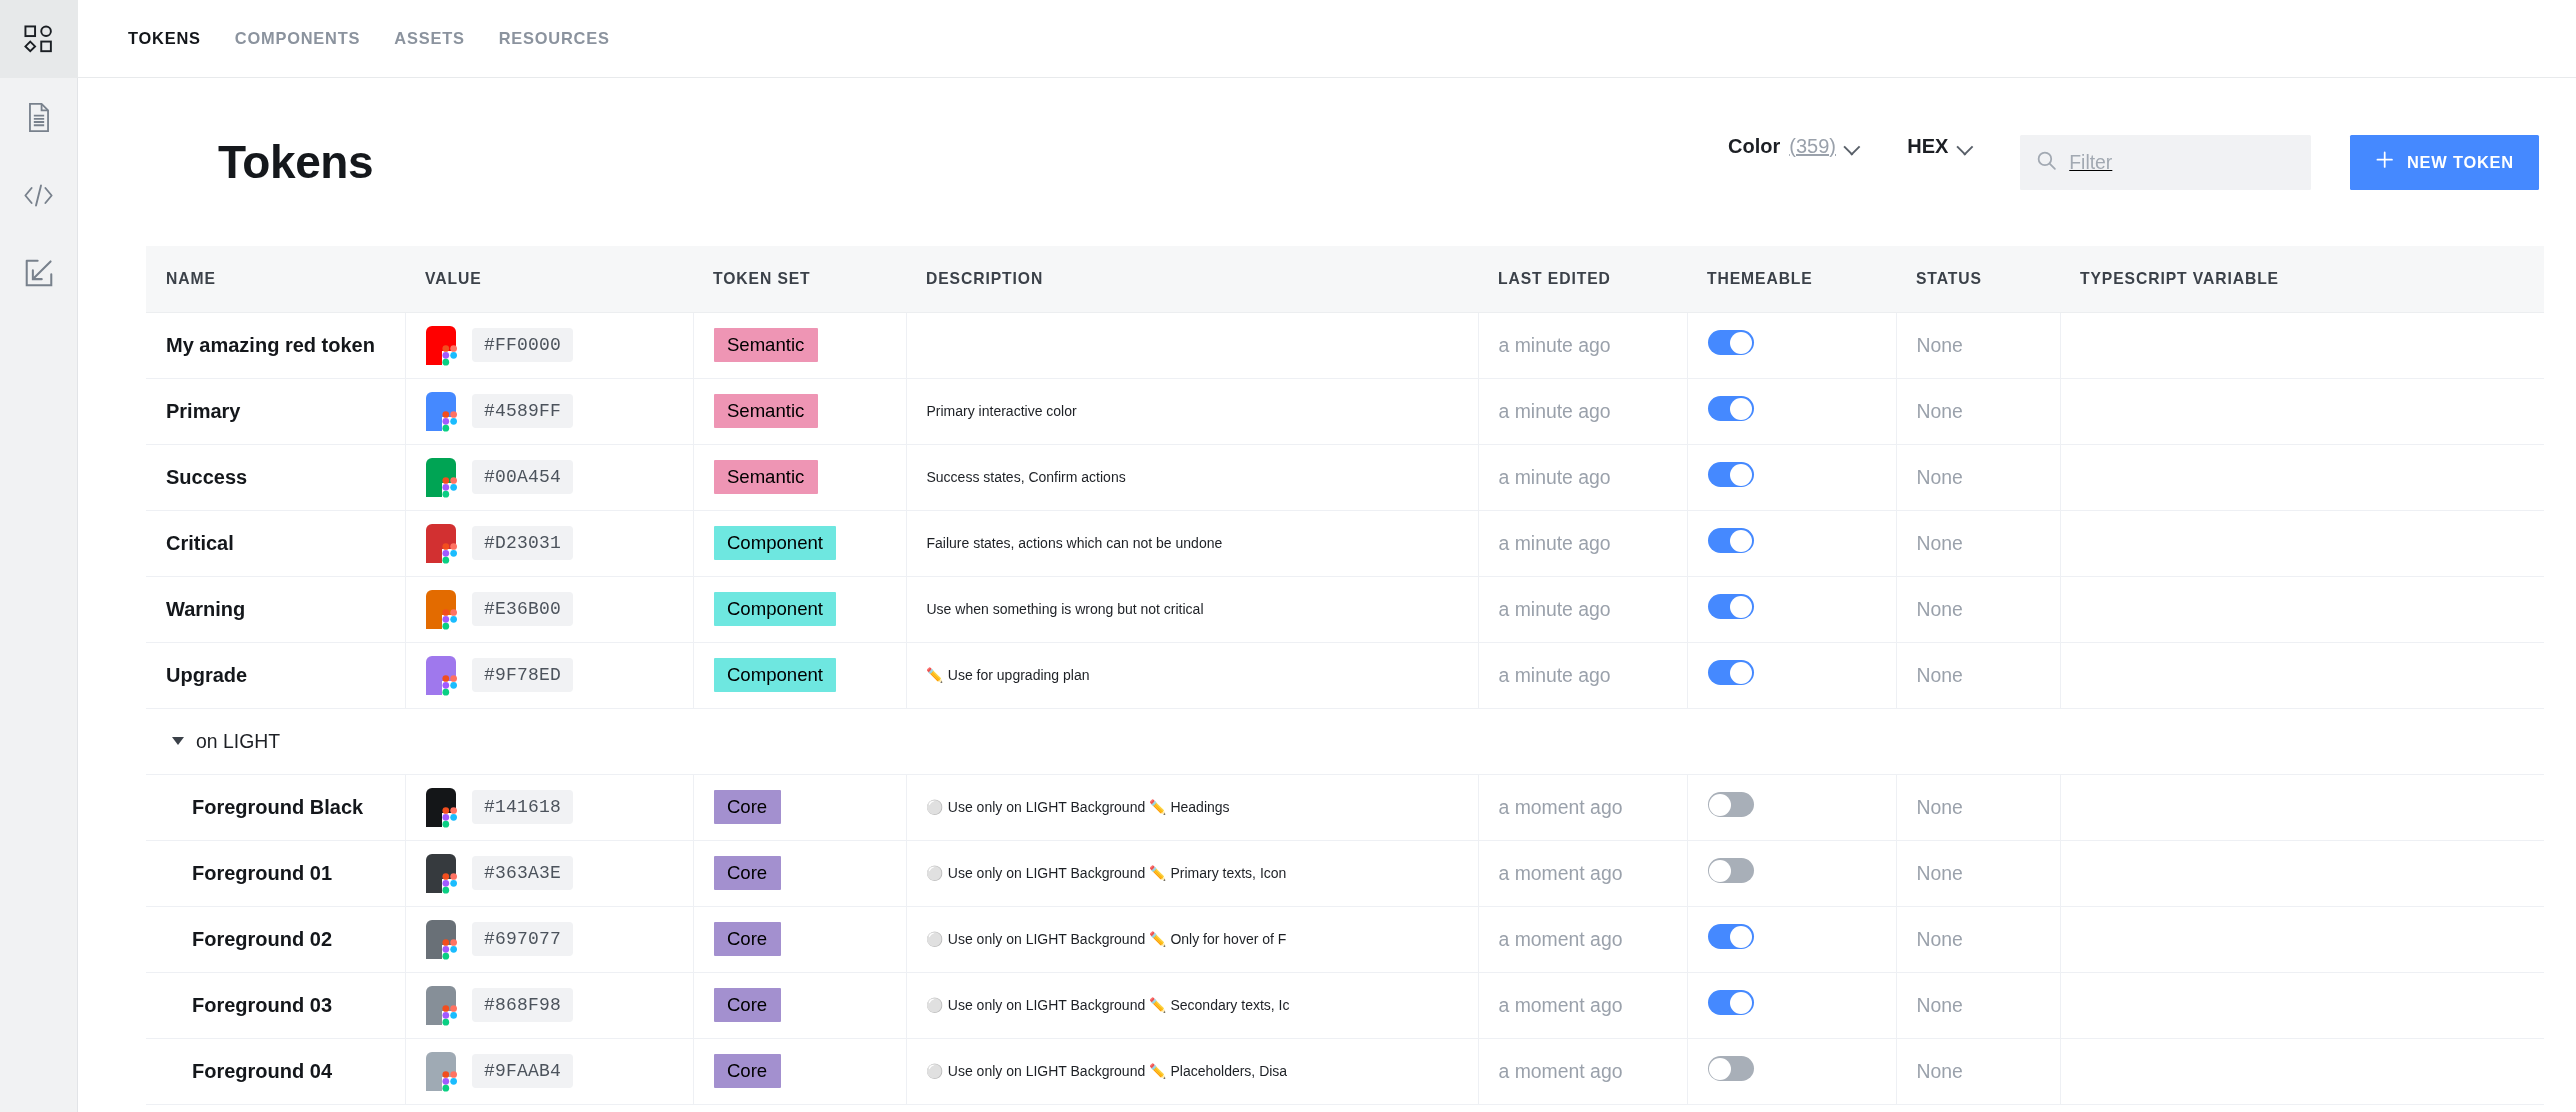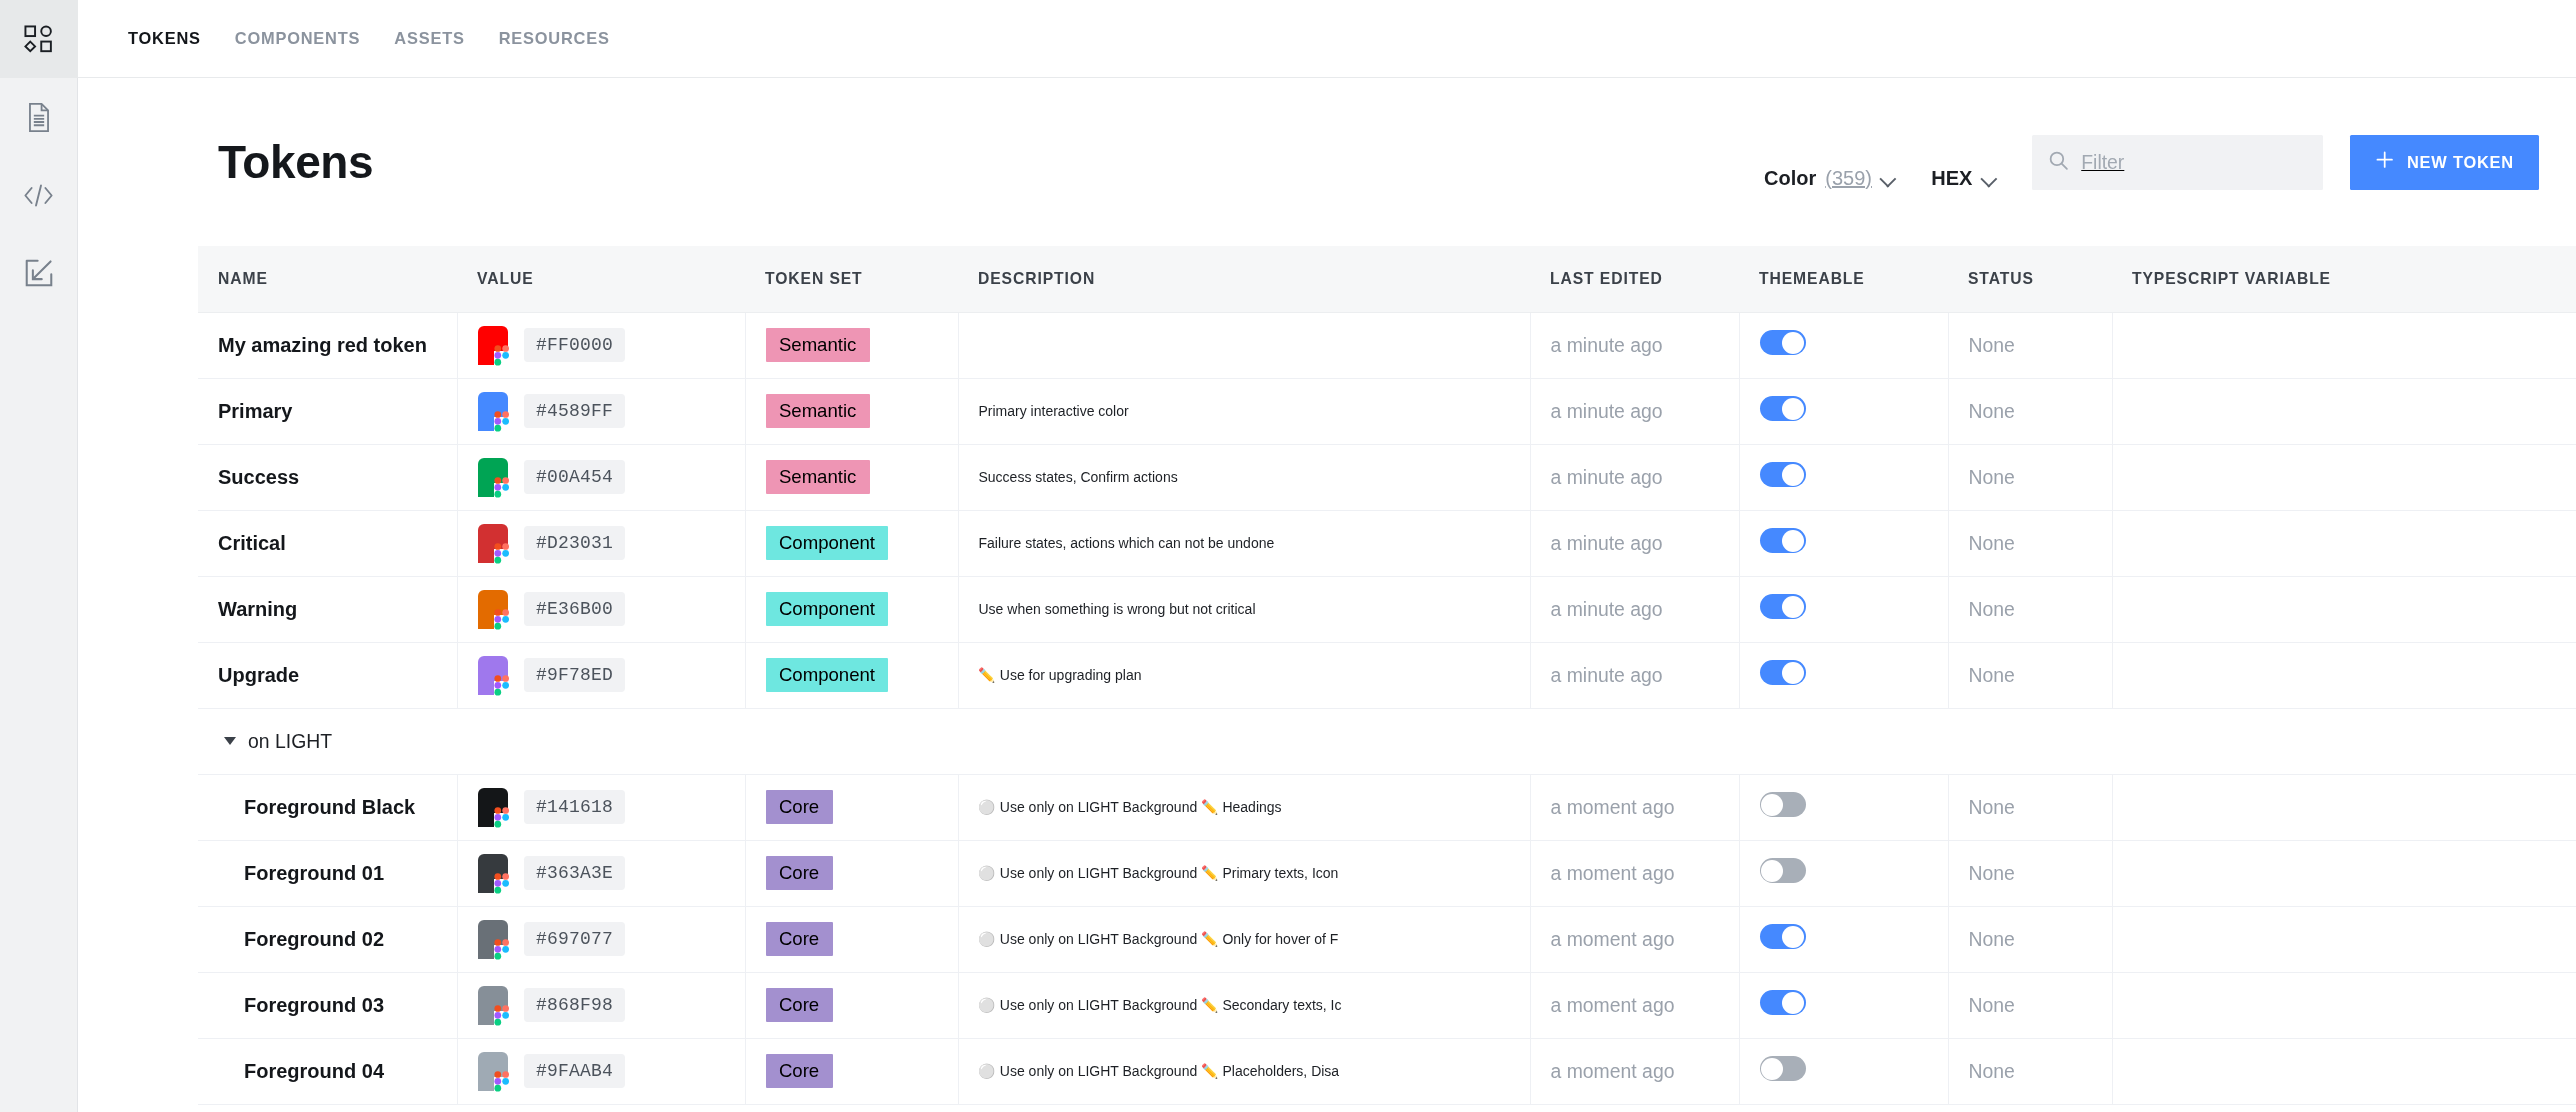--- a/index.html
+++ b/index.html
@@ -77,21 +77,21 @@
 
   
   .page { flex: 1; overflow: hidden; background:#fff; }
   .page-head {
     display: flex; align-items: center;
     padding: 0 37px 0 140px;
     height: 168px;
   }
   .page-title { font-size: 46px; font-weight: 700; color: #15181c; letter-spacing: -0.4px; }
   .head-spacer { flex: 1; }
-  .head-tools { display: flex; align-items: flex-end; gap: 0; }
+  .head-tools { display: flex; align-items: flex-start; gap: 12px; }
   .dd {
     display: flex; align-items: baseline; gap: 9px;
     cursor: pointer; margin-right: 34px;
   }
   .dd-main { font-size: 20px; font-weight: 700; color: #1c1f24; }
   .dd-count { font-size: 20px; font-weight: 400; color: #9aa1ab; text-decoration: underline; }
   .dd .chev2 { width: 16.4px; height: 9.7px; position: relative; align-self: center; }
   .dd .chev2::before {
     content: ""; position: absolute; left: 1.5px; top: 0;
     width: 9.7px; height: 9.7px;
@@ -110,21 +110,21 @@
   }
   .filter-box input::placeholder { color: #a2a9b2; }
   .btn-newtoken {
     background: #4589ff; color: #fff; height: 55px; padding: 0 25px;
     display: flex; align-items: center; gap: 12.7px;
     font-size: 16.4px; font-weight: 700; letter-spacing: 0.8px;
     border: none; cursor: pointer; border-radius: 1.5px; text-transform: uppercase;
   }
 
   
-  .table-wrap { padding: 0 37px 0 120px; }
+  .table-wrap { padding: 0 37px 0 68px; }
   table { width: 100%; border-collapse: collapse; table-layout: fixed; }
   thead th {
     background: #f6f7f8; text-align: left;
     font-size: 15.7px; font-weight: 700; letter-spacing: 0.9px;
     color: #3b4149; height: 66px; padding: 0 0 0 0;
     border-bottom: 0.7px solid #eceef0;
     text-transform: uppercase;
   }
   thead th .h { padding-left: 20px; }
   tbody td {

